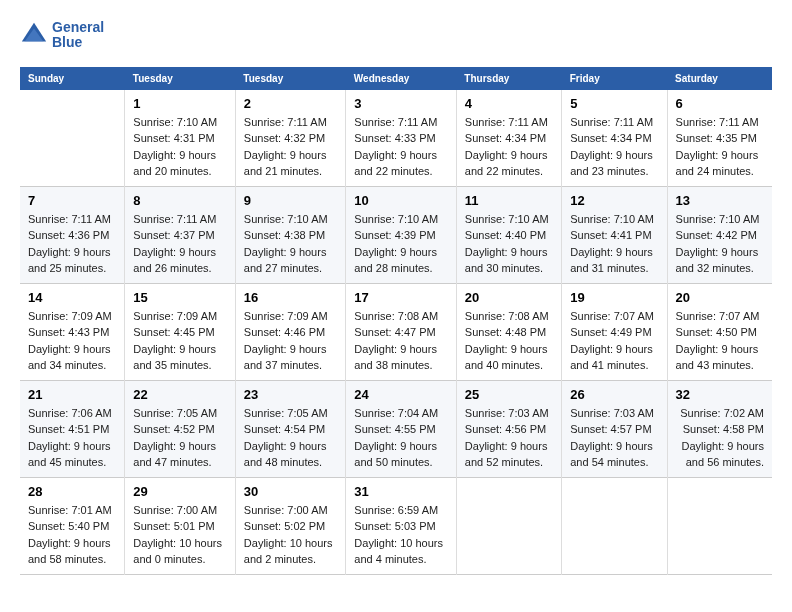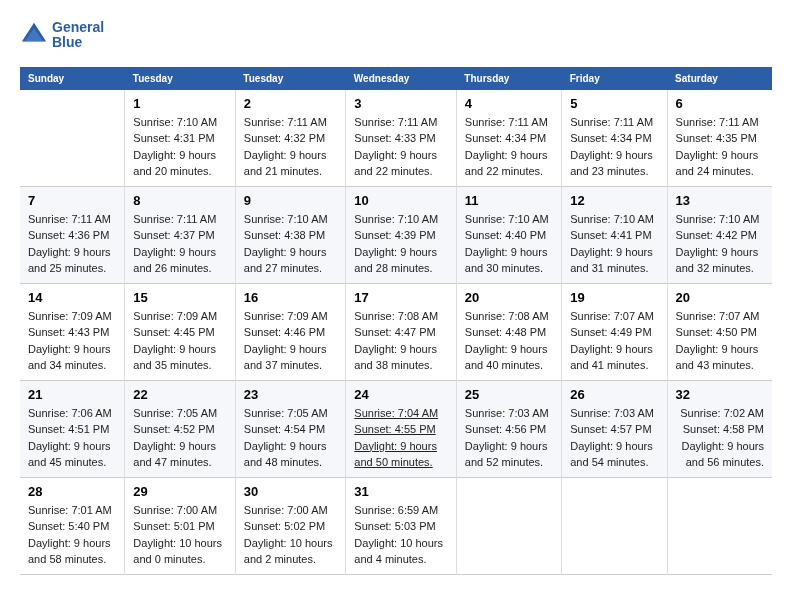--- a/index.html
+++ b/index.html
@@ -292,21 +292,21 @@
         </td>
         <td>
           <span class="day-number">23</span>
           <div class="day-info" style="white-space: pre-line;">Sunrise: 7:05 AM
 Sunset: 4:54 PM
 Daylight: 9 hours
 and 48 minutes.</div>
         </td>
         <td>
           <span class="day-number">24</span>
-          <div class="day-info" style="white-space: pre-line; text-decoration: underline;">Sunrise: 7:04 AM
+          <div class="day-info" style="white-space: pre-line;">Sunrise: 7:04 AM
 Sunset: 4:55 PM
 Daylight: 9 hours
 and 50 minutes.</div>
         </td>
         <td>
           <span class="day-number">25</span>
           <div class="day-info" style="white-space: pre-line;">Sunrise: 7:03 AM
 Sunset: 4:56 PM
 Daylight: 9 hours
 and 52 minutes.</div>

